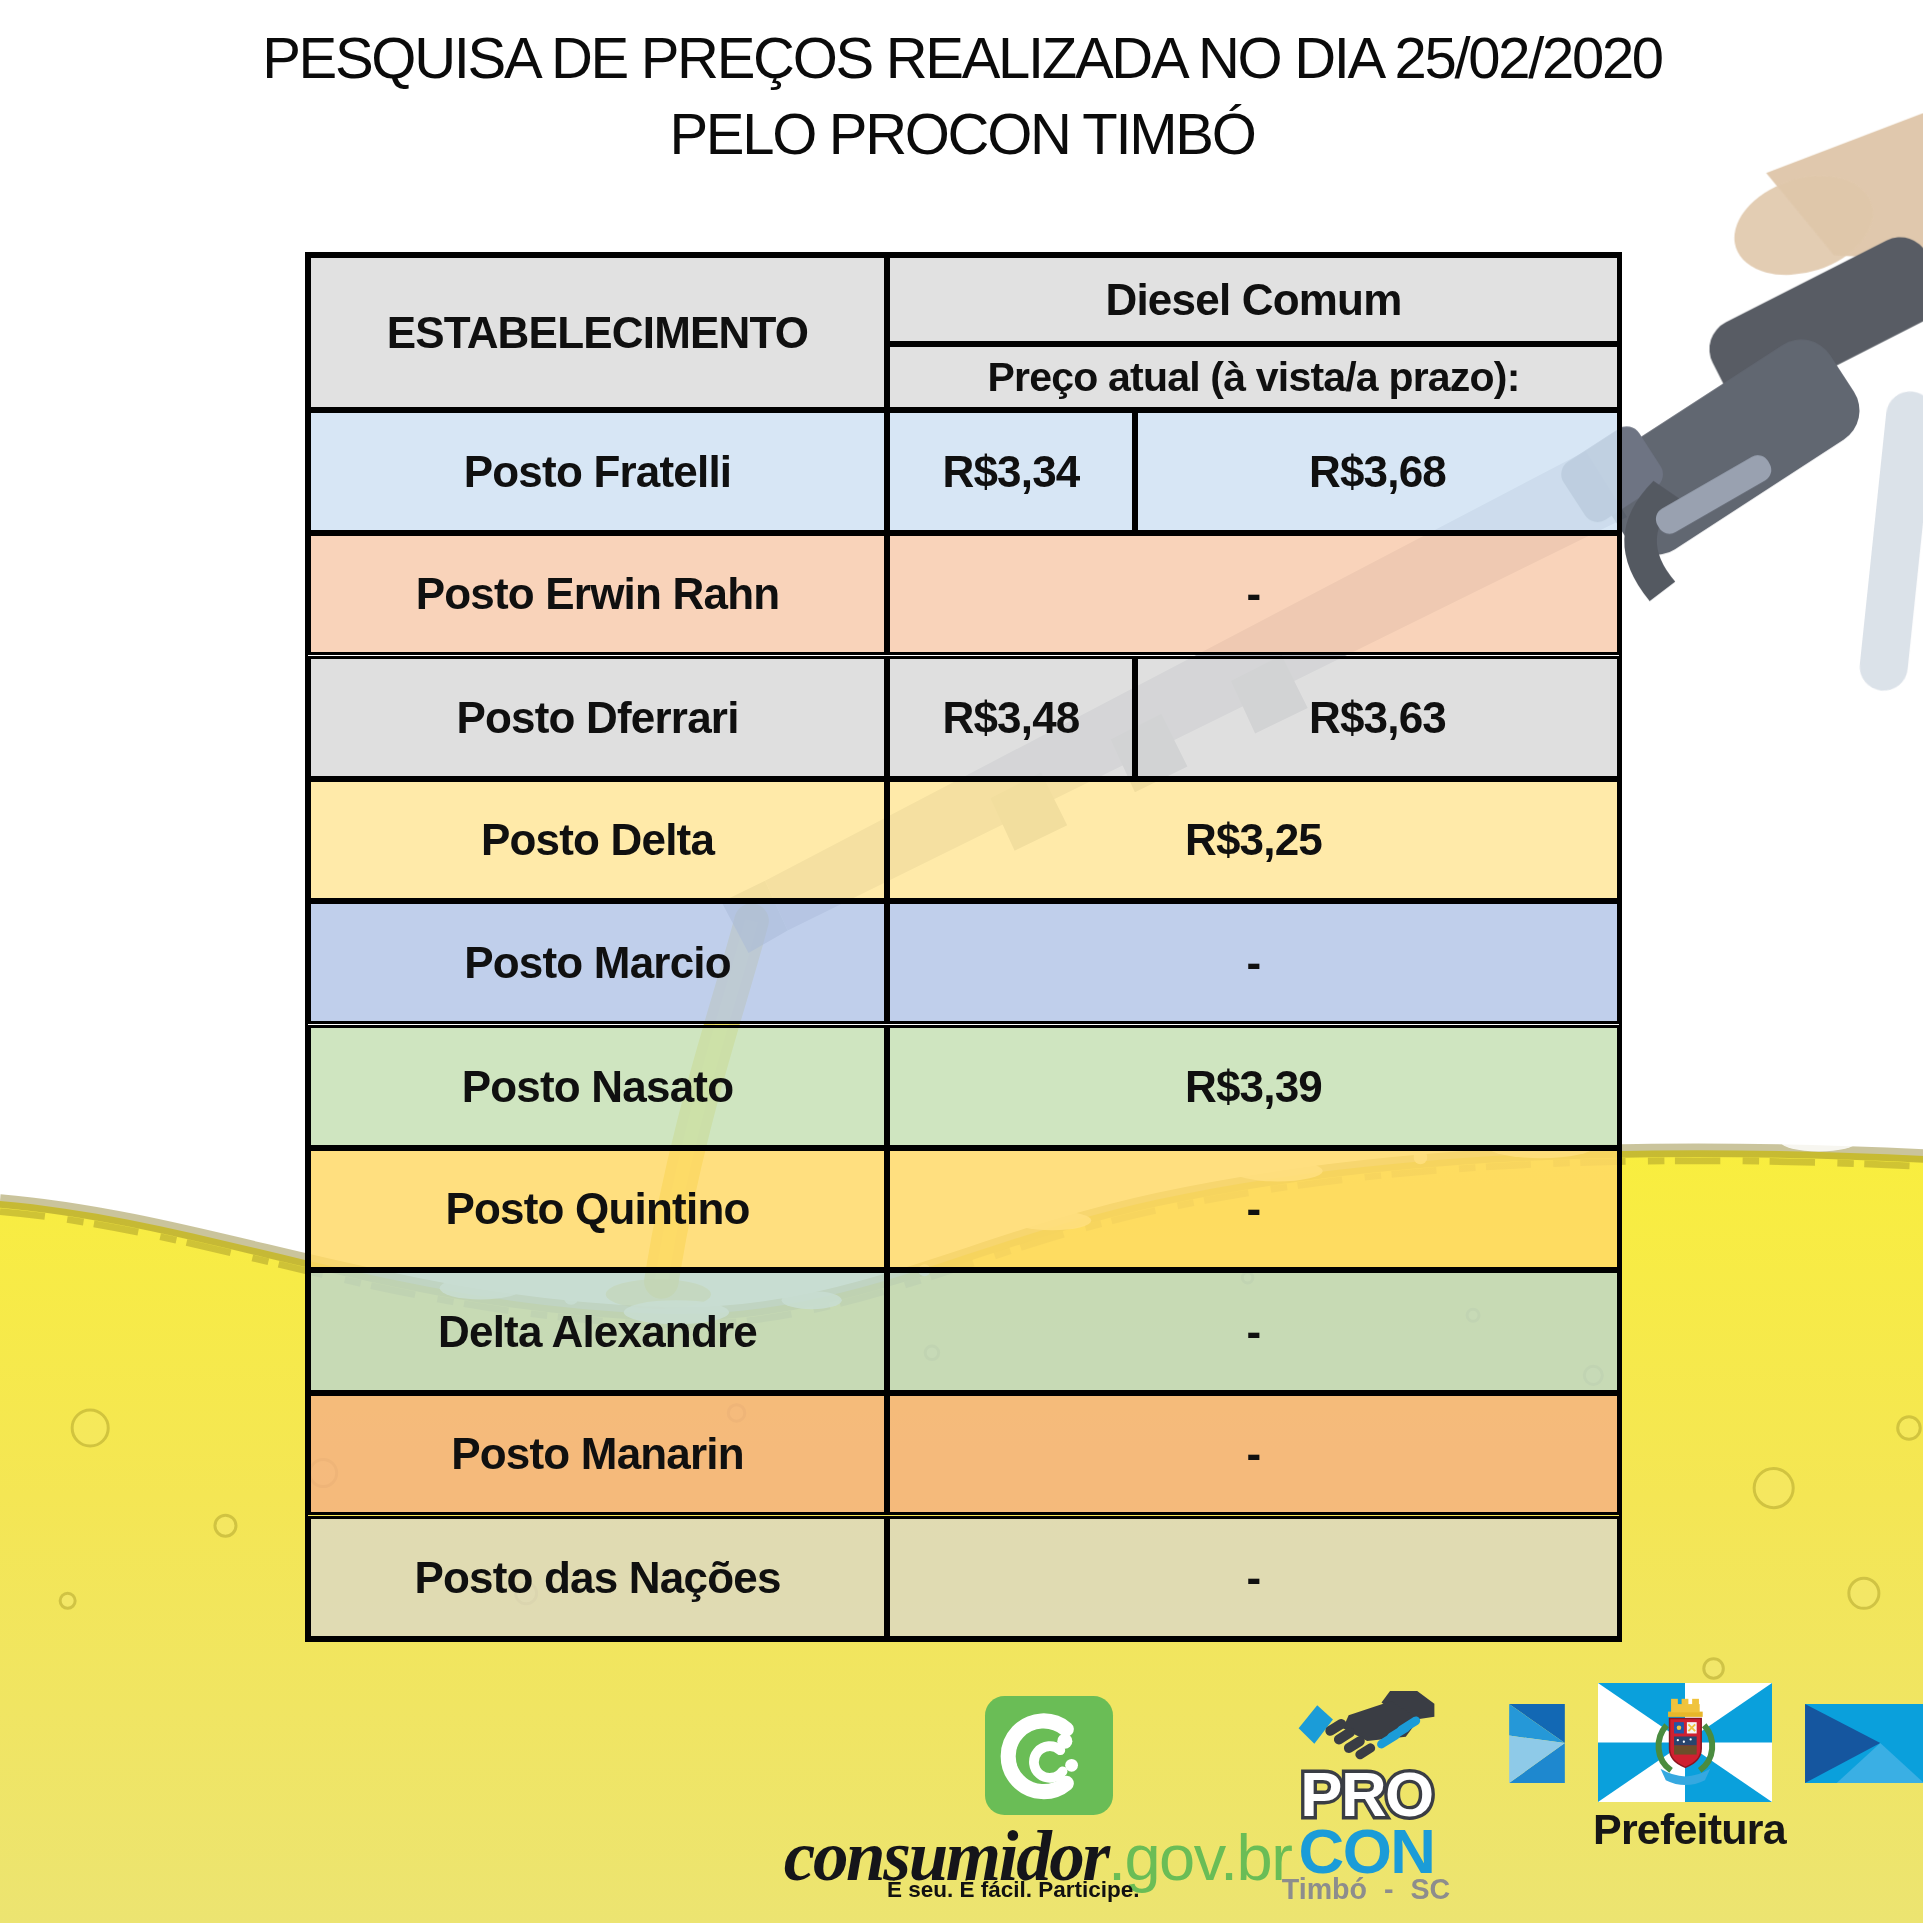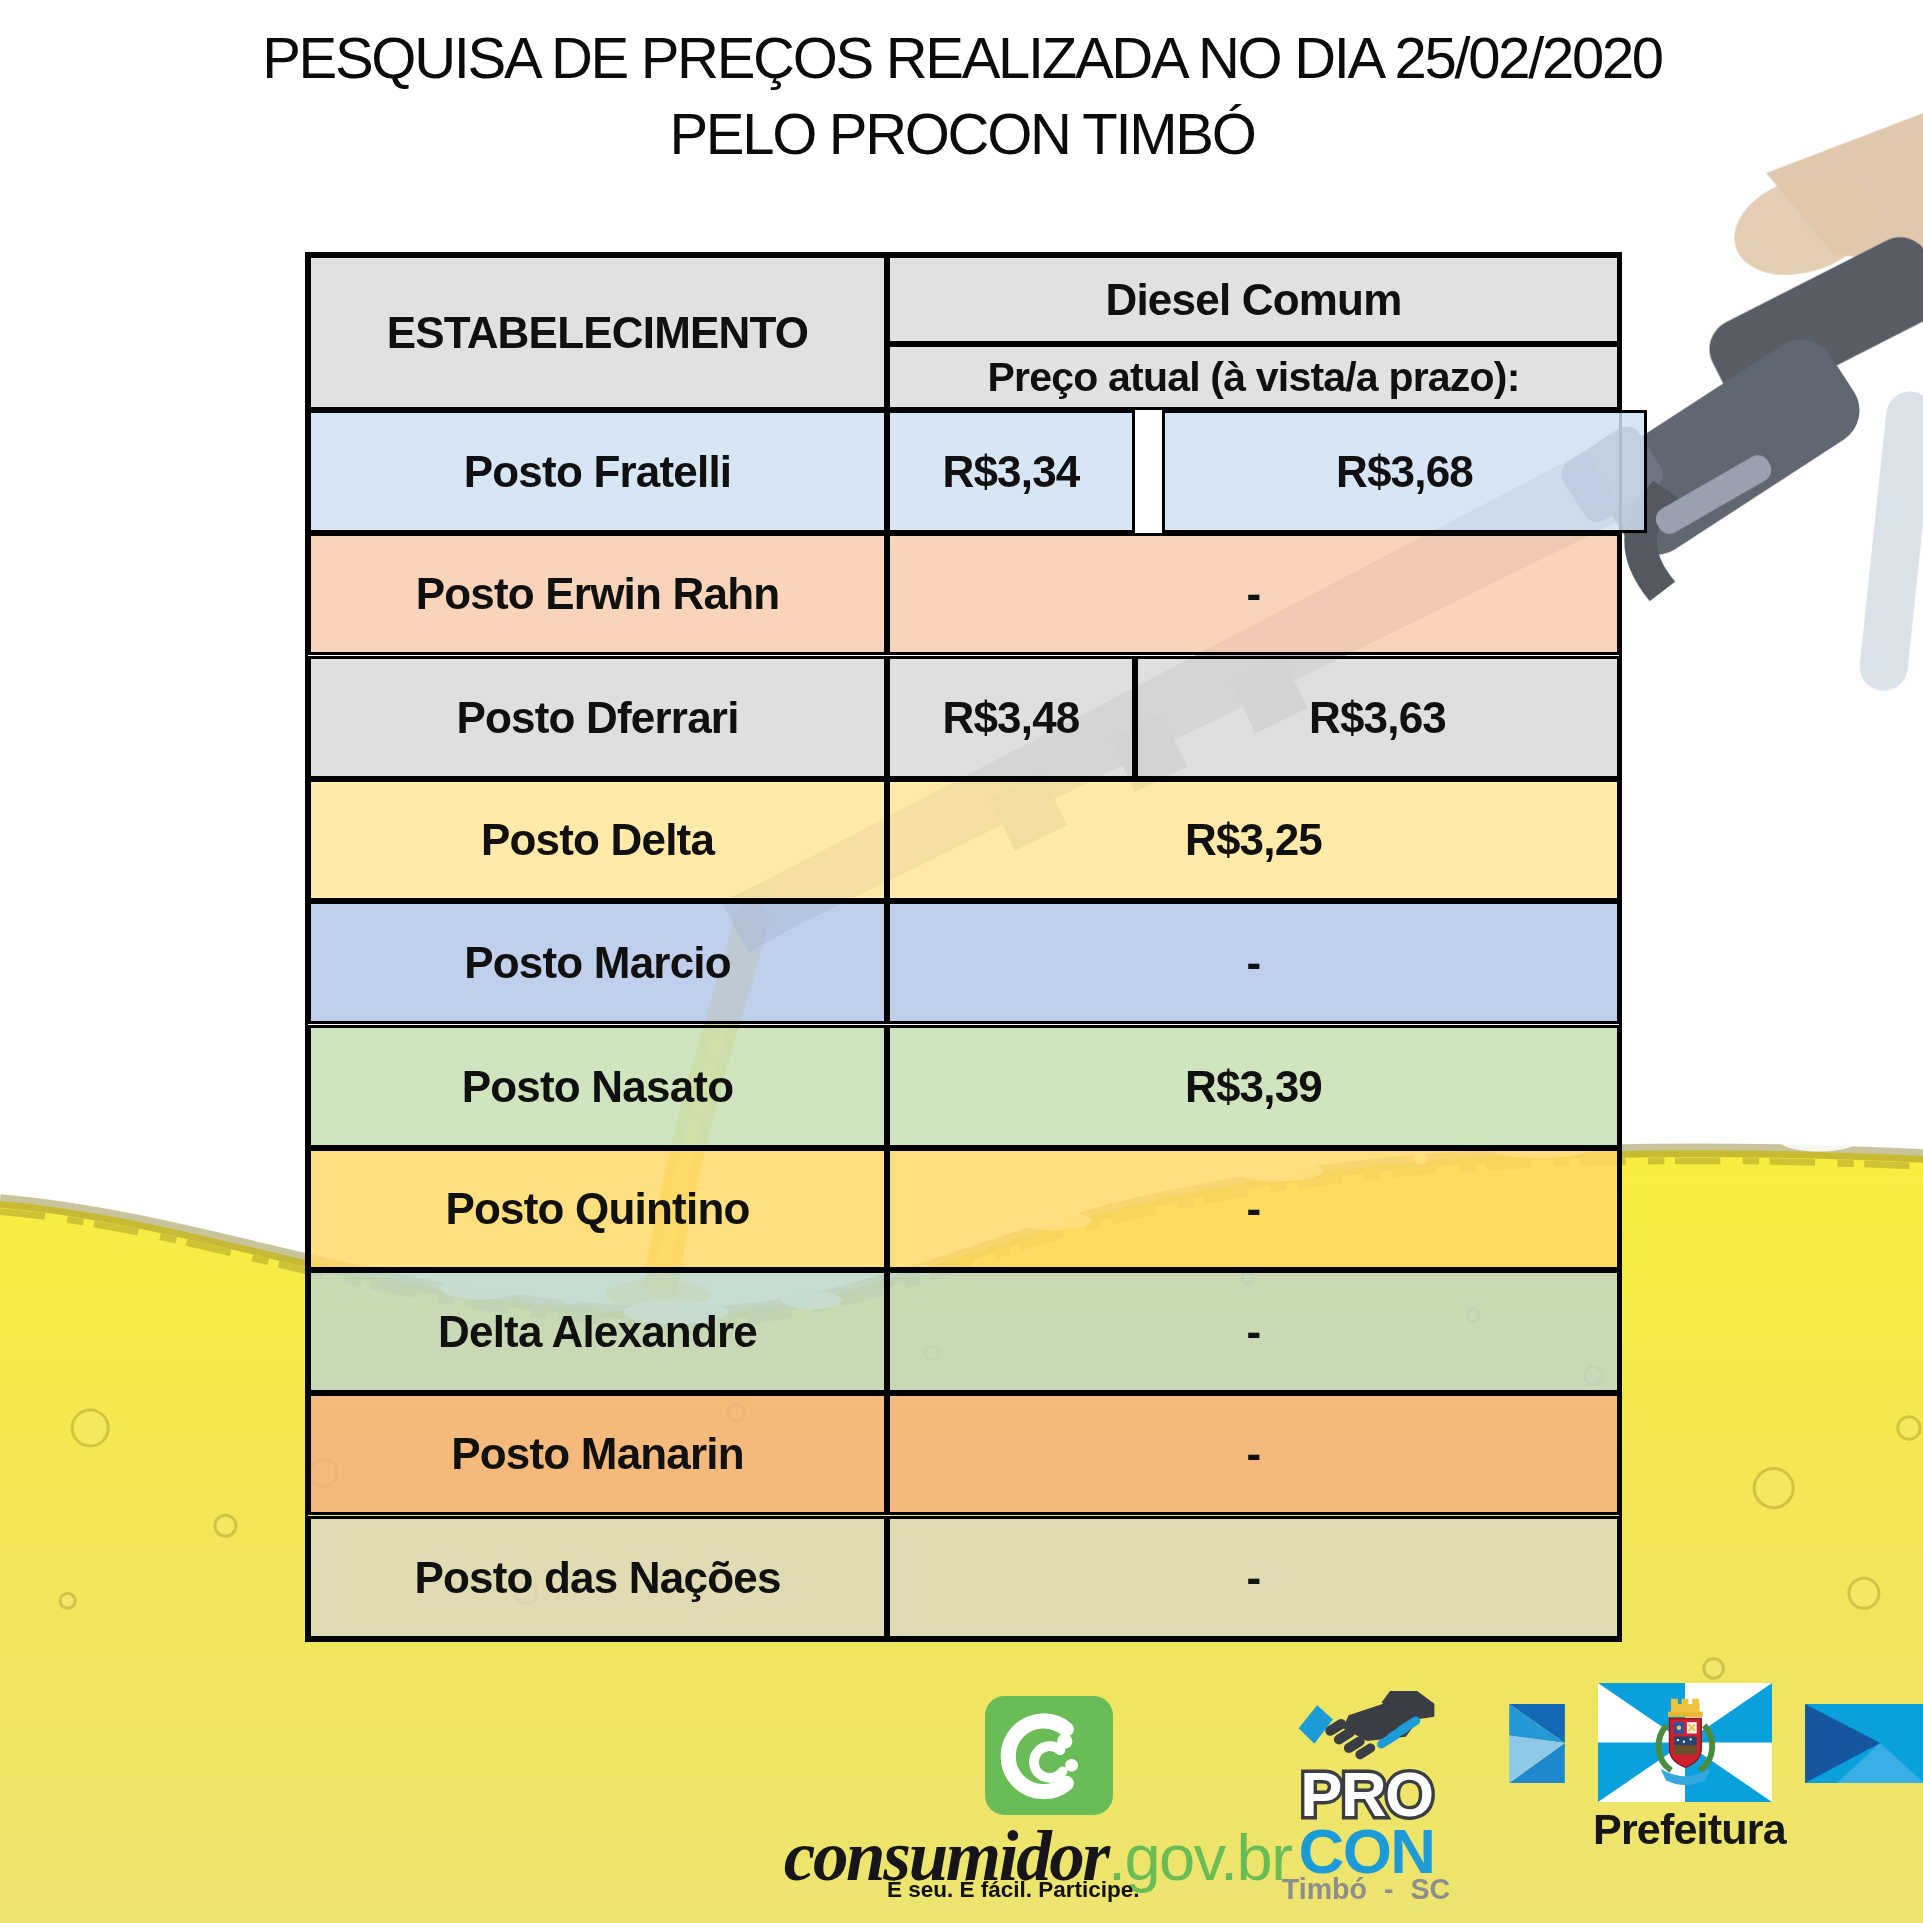--- a/index.html
+++ b/index.html
@@ -126,21 +126,21 @@
     <span>PELO PROCON TIMBÓ</span>
   </div>
 
   <div class="tablewrap" id="price-table">
     <div class="cell c-fuel">Diesel Comum</div>
     <div class="cell c-est">ESTABELECIMENTO</div>
     <div class="cell c-price">Preço atual (à vista/a prazo):</div>
 
   <div class="cell" style="left: 0px; top: 155px; width: 579px; height: 123px; background: rgba(207, 225, 243, 0.84);">Posto Fratelli</div>
       <div class="cell" style="left: 579px; top: 155px; width: 248px; height: 123px; background: rgba(207, 225, 243, 0.84);">R$3,34</div>
-      <div class="cell" style="left: 854px; top: 155px; width: 485px; height: 123px; background: rgba(207, 225, 243, 0.84);">R$3,68</div>
+      <div class="cell" style="left: 827px; top: 155px; width: 485px; height: 123px; background: rgba(207, 225, 243, 0.84);">R$3,68</div>
       <div class="cell" style="left: 0px; top: 278px; width: 579px; height: 122px; background: rgba(248, 203, 173, 0.84);">Posto Erwin Rahn</div>
       <div class="cell" style="left: 579px; top: 278px; width: 733px; height: 122px; background: rgba(248, 203, 173, 0.84);">-</div>
       <div class="cell" style="left: 0px; top: 401px; width: 579px; height: 123px; background: rgba(217, 217, 217, 0.84);">Posto Dferrari</div>
       <div class="cell" style="left: 579px; top: 401px; width: 248px; height: 123px; background: rgba(217, 217, 217, 0.84);">R$3,48</div>
       <div class="cell" style="left: 827px; top: 401px; width: 485px; height: 123px; background: rgba(217, 217, 217, 0.84);">R$3,63</div>
       <div class="cell" style="left: 0px; top: 524px; width: 579px; height: 122px; background: rgba(255, 230, 153, 0.84);">Posto Delta</div>
       <div class="cell" style="left: 579px; top: 524px; width: 733px; height: 122px; background: rgba(255, 230, 153, 0.84);">R$3,25</div>
       <div class="cell" style="left: 0px; top: 646px; width: 579px; height: 123px; background: rgba(180, 198, 231, 0.84);">Posto Marcio</div>
       <div class="cell" style="left: 579px; top: 646px; width: 733px; height: 123px; background: rgba(180, 198, 231, 0.84);">-</div>
       <div class="cell" style="left: 0px; top: 770px; width: 579px; height: 123px; background: rgba(198, 224, 180, 0.84);">Posto Nasato</div>

